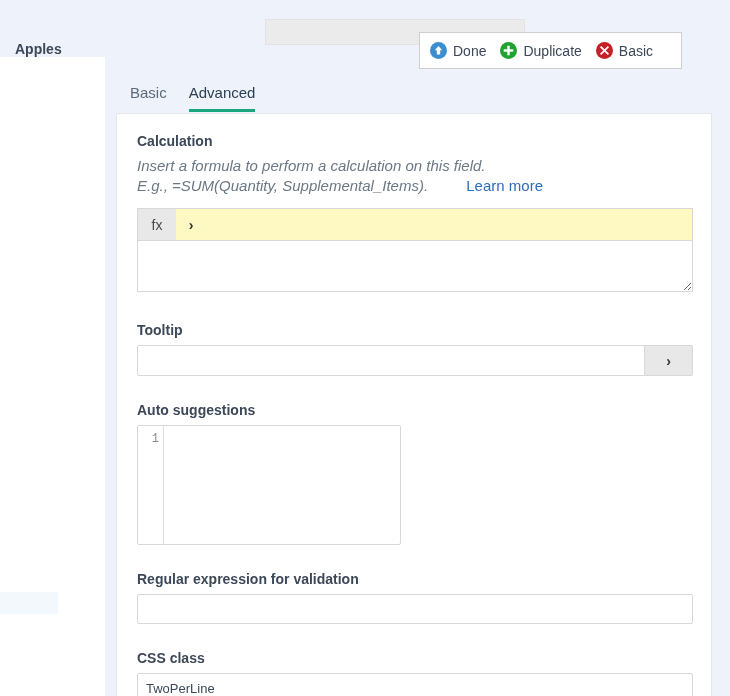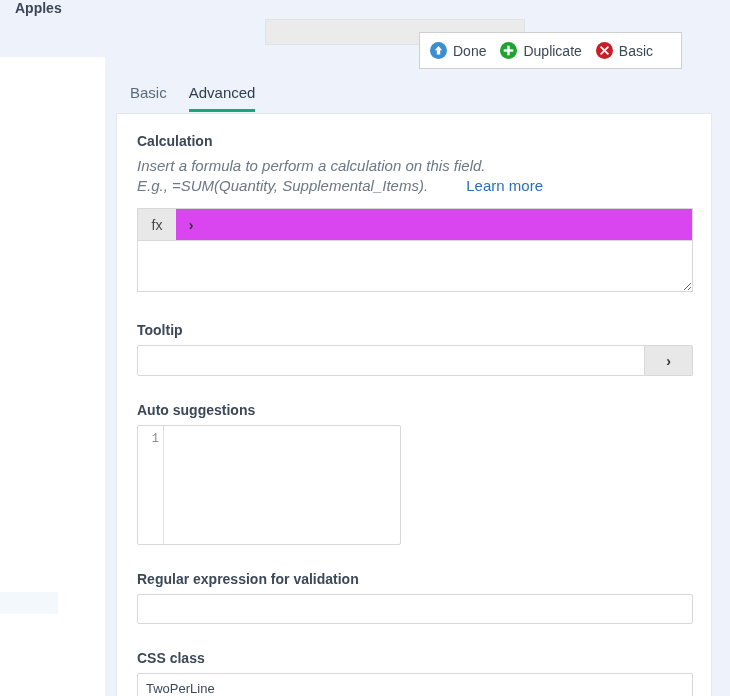--- a/index.html
+++ b/index.html
@@ -21,21 +21,21 @@
     position: absolute;
     left: 0;
     top: 0;
     width: 105px;
     height: 696px;
     background: #ffffff;
   }
   .side-item {
     height: 57px;
     display: flex;
-    align-items: flex-start;
+    align-items: flex-end;
     padding-left: 15px;
     box-sizing: border-box;
     font-size: 14px;
     font-weight: bold;
     color: #3c4858;
   }
   .side-item.highlight {
     background: #eef3fb;
   }
   #sidebar-spacer {
@@ -204,21 +204,21 @@
 
   
   #formula-bar {
     margin-top: 12px;
     width: 556px;
     height: 33px;
     border: 1px solid #d8d8d8;
     box-sizing: border-box;
     display: flex;
     align-items: stretch;
-    background: #d946ef;
+    background: #fef9c3;
   }
   #fx-button {
     width: 38px;
     background: #e8e8e8;
     display: flex;
     align-items: center;
     justify-content: center;
     font-size: 14px;
     color: #4a4a4a;
     cursor: pointer;

